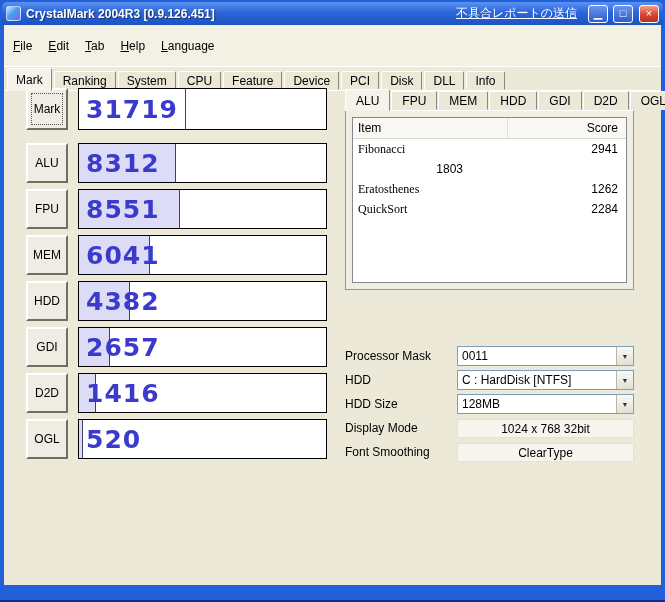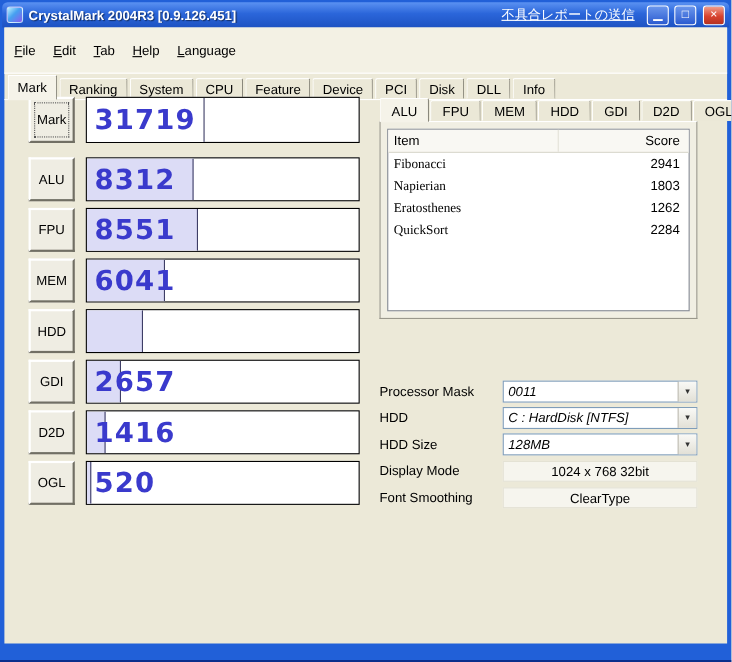--- a/index.html
+++ b/index.html
@@ -80,21 +80,21 @@
   .stop-btn { position:absolute; left:341px; top:228px; width:289px; height:32px;
               border:1px solid #ADAA9C; border-radius:3px; color:#6E6E66; font-size:12px;
               font-family:inherit; cursor:pointer;
               background:linear-gradient(#FEFEFC 0%,#F2F0E8 60%,#E6E4D8 100%); }
 
   .form { position:absolute; left:341px; top:271px; width:289px; }
   .form-row { display:flex; align-items:center; height:20px; margin-bottom:4px; }
   .form-label { width:112px; text-align:left; padding-right:8px; white-space:nowrap; }
   .form-control { flex:1; height:20px; }
   .combo { display:flex; height:20px; background:#fff; border:1px solid #7F9DB9;
-           align-items:stretch; cursor:pointer;font-style:italic; }
+           align-items:stretch; cursor:pointer; }
   .combo-value { flex:1; padding:2px 4px; white-space:nowrap; overflow:hidden; }
   .combo-btn { width:17px; display:flex; align-items:center; justify-content:center;
                font-size:7px; color:#333; border-left:1px solid #B9B7AC;
                background:linear-gradient(#F9F9F6 0%,#E2E0D6 100%); }
   .static-field { height:19px; margin-top:1px; background:#F6F5EE; border:1px solid #E4E2D4;
                   display:flex; align-items:center; justify-content:center; }
 </style>
 </head>
 <body>
 
@@ -165,20 +165,21 @@
           <div class="score-box">
             <div class="score-bar" style="width: 71px;"></div>
             <div class="score-num">6041</div>
           </div>
         </div>
 
         <div class="score-row">
           <button class="side-btn">HDD</button>
           <div class="score-box">
             <div class="score-bar" style="width: 51px;"></div>
+            <div class="score-num">4382</div>
           </div>
         </div>
 
         <div class="score-row">
           <button class="side-btn">GDI</button>
           <div class="score-box">
             <div class="score-bar" style="width: 31px;"></div>
             <div class="score-num">2657</div>
           </div>
         </div>
@@ -215,21 +216,20 @@
           <div class="list">
             <div class="list-header">
               <div class="col-item">Item</div>
               <div class="col-score">Score</div>
             </div>
             <div class="list-row">
               <div class="cell-item">Fibonacci</div>
               <div class="cell-score">2941</div>
             </div>
             <div class="list-row">
-              <div class="cell-item">Napierian</div>
               <div class="cell-score">1803</div>
             </div>
             <div class="list-row">
               <div class="cell-item">Eratosthenes</div>
               <div class="cell-score">1262</div>
             </div>
             <div class="list-row">
               <div class="cell-item">QuickSort</div>
               <div class="cell-score">2284</div>
             </div>

